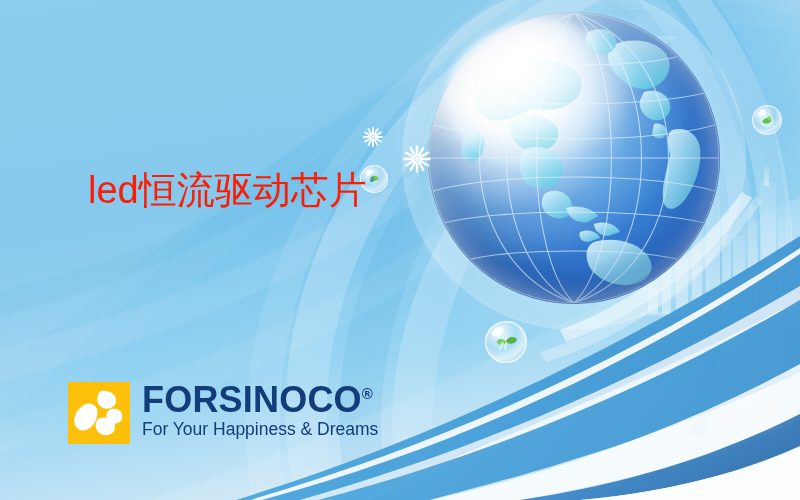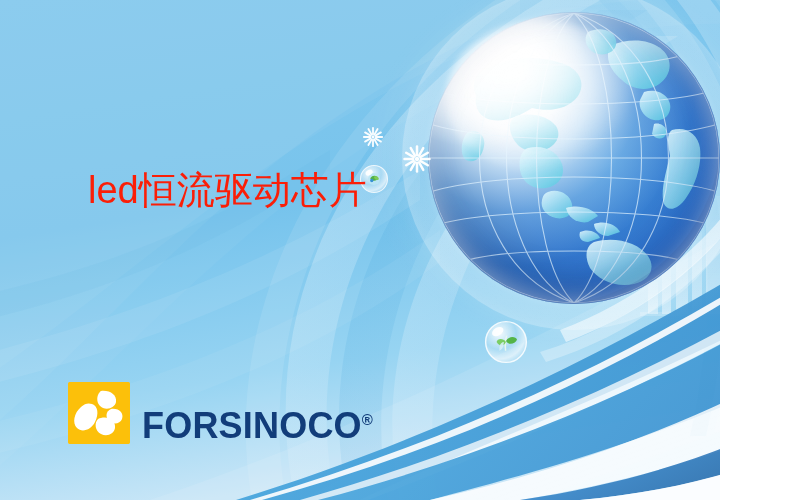--- a/index.html
+++ b/index.html
@@ -7,21 +7,21 @@
     padding: 0;
     background: #ffffff;
   }
   body {
     font-family: "Liberation Sans", sans-serif;
   }
 
   
   #poster {
     position: relative;
-    width: 720px;
+    width: 800px;
     height: 500px;
     overflow: hidden;
     background: linear-gradient(170deg, #7ec5ed 0%, #72c1ec 35%, #8ed0f0 70%, #bfe2f6 100%);
   }
 
   .layer { position: absolute; pointer-events: none; }
 
   
   .bg-svg { position: absolute; left: 0; top: 0; width: 800px; height: 500px; }
 
@@ -64,21 +64,21 @@
     border-radius: 50%;
     background: radial-gradient(circle, rgba(255,255,255,0.0) 62%, rgba(255,255,255,0.28) 72%, rgba(255,255,255,0.0) 86%);
   }
 
   
   #logo {
     position: absolute;
     left: 68px;
     top: 382px;
     display: flex;
-    align-items: flex-end;
+    align-items: flex-start;
     gap: 12px;
   }
   #logo-mark {
     width: 62px;
     height: 62px;
     background: #fcc00a;
     border-radius: 2px;
     flex: 0 0 auto;
     display: block;
   }
@@ -441,16 +441,17 @@
 
         <path d="M 43 27 C 51 26 56 31 54 37 C 52 42 45 43 41 39 C 37 35 38 29 43 27 Z"></path>
 
         <path d="M 33 36 C 41 34 48 39 47 46 C 46 52 39 55 33 52 C 27 49 26 41 30 37 C 31 36.4 32 36.1 33 36 Z"></path>
 
         <path d="M 24 22 C 30 24 31 32 27 40 C 23 48 14 51 9 46 C 4 41 6 31 13 25 C 17 21 21 21 24 22 Z"></path>
       </g>
     </svg>
     <div id="logo-text">
       <div id="logo-wordmark"><span>FORSINOCO</span><span id="logo-reg">®</span></div>
+      <div id="logo-tagline">For Your Happiness &amp; Dreams</div>
     </div>
   </div>
 
 </div>
 
 </body></html>

